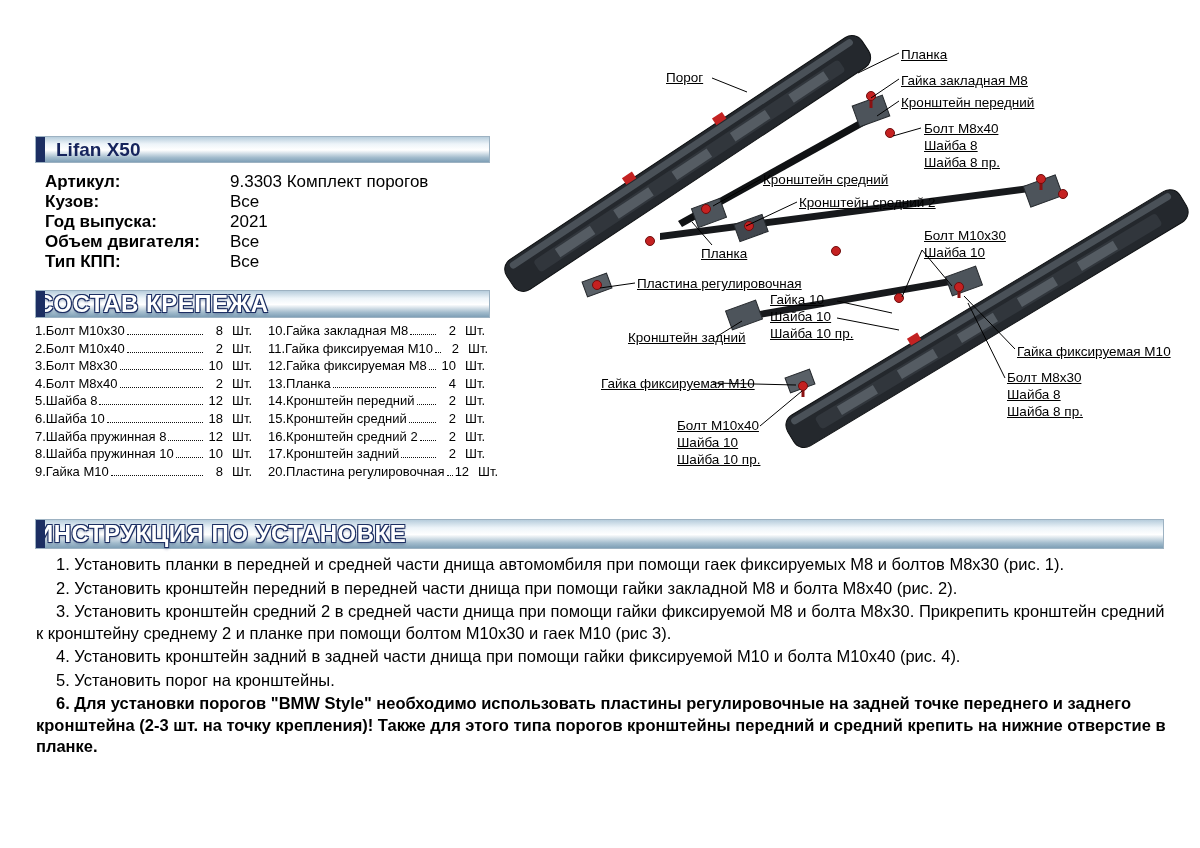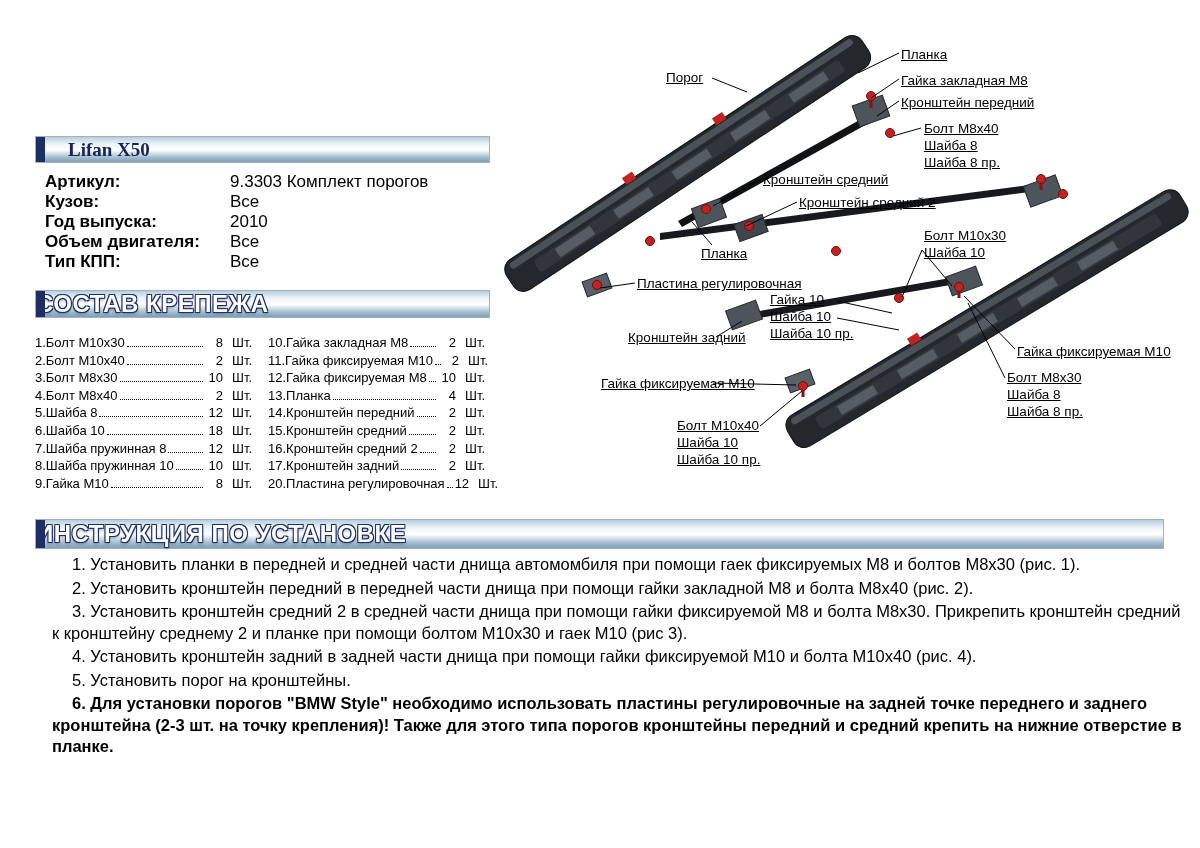--- a/index.html
+++ b/index.html
@@ -6,49 +6,49 @@
   .page{position:relative;width:1200px;height:848px;background:#fff;overflow:hidden;
         font-family:"Liberation Sans",sans-serif;color:#000;}
 
   
   .bar{position:absolute;display:flex;align-items:center;
        background:linear-gradient(180deg,#b7cddc 0%,#edf4f9 28%,#ffffff 52%,#a3bccd 82%,#7e9fb6 100%);
        border:1px solid #9db2c2;box-sizing:border-box;}
   .bar::before{content:"";position:absolute;left:0;top:0;bottom:0;width:9px;background:#1c2e62;}
   .bar-title{color:#fff;font-weight:bold;font-size:24px;letter-spacing:.5px;white-space:nowrap;
        text-shadow:-1px -1px 0 #1c2e62,1px -1px 0 #1c2e62,-1px 1px 0 #1c2e62,1px 1px 0 #1c2e62,0 2px 3px rgba(28,46,98,.45);}
-  .model-text{color:#16245c;font-weight:bold;font-size:19px;padding-left:32px;white-space:nowrap;font-family:Liberation Serif, serif;}
+  .model-text{color:#16245c;font-weight:bold;font-size:19px;padding-left:20px;white-space:nowrap;}
 
   #model-bar{left:35px;top:136px;width:455px;height:27px;}
   #fasteners-bar{left:35px;top:290px;width:455px;height:28px;}
   #instructions-bar{left:35px;top:519px;width:1129px;height:30px;}
 
   
   .specs{position:absolute;left:45px;top:172px;width:445px;}
   .spec-row{display:flex;height:20px;font-size:17px;align-items:baseline;}
   .spec-label{font-weight:bold;width:185px;white-space:nowrap;}
   .spec-value{white-space:nowrap;}
 
   
   .parts{position:absolute;left:35px;top:323px;width:456px;display:flex;}
   .parts-col{width:223px;margin-right:10px;}
   .parts-col:last-child{margin-right:0;}
   .part-row{display:flex;align-items:baseline;height:17.6px;font-size:13px;white-space:nowrap;}
   .part-name{white-space:nowrap;}
   .leader{flex:1;border-bottom:1.5px dotted #111;margin:0 2px 3px 2px;min-width:6px;}
   .part-qty{width:18px;text-align:right;}
-  .part-unit{width:26px;margin-left:9px;margin-top:12px;}
+  .part-unit{width:26px;margin-left:9px;}
 
   
   .diagram{position:absolute;left:500px;top:0;width:700px;height:515px;}
   .diagram svg{position:absolute;left:0;top:0;}
   .dlabel{position:absolute;font-size:13.5px;white-space:nowrap;z-index:2;text-decoration:underline;}
 
   
-  .instructions{position:absolute;left:52px;top:554px;width:1130px;}
+  .instructions{position:absolute;left:36px;top:554px;width:1130px;}
   .instructions p{margin:0 0 2px 0;font-size:16.5px;line-height:21.5px;text-indent:20px;}
   .instructions p.bold{font-weight:bold;}
 </style>
 </head>
 <body>
 
 <div class="page">
 
   <div class="bar" id="model-bar">
     <span class="model-text">Lifan X50</span>
@@ -58,21 +58,21 @@
     <div class="spec-row">
       <span class="spec-label">Артикул:</span>
       <span class="spec-value">9.3303 Комплект порогов</span>
     </div>
     <div class="spec-row">
       <span class="spec-label">Кузов:</span>
       <span class="spec-value">Все</span>
     </div>
     <div class="spec-row">
       <span class="spec-label">Год выпуска:</span>
-      <span class="spec-value">2010</span>
+      <span class="spec-value">2021</span>
     </div>
     <div class="spec-row">
       <span class="spec-label">Объем двигателя:</span>
       <span class="spec-value">Все</span>
     </div>
     <div class="spec-row">
       <span class="spec-label">Тип КПП:</span>
       <span class="spec-value">Все</span>
     </div>
   </div>

